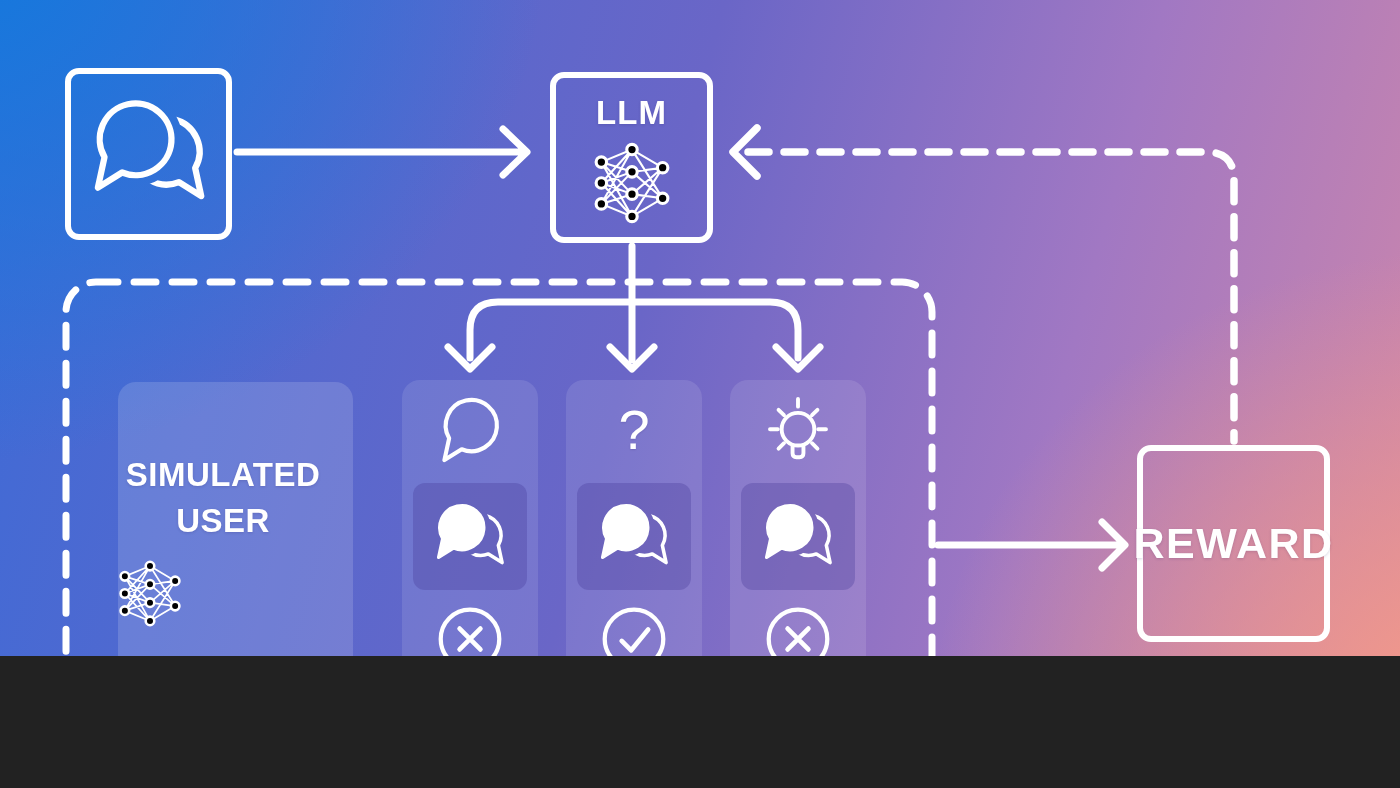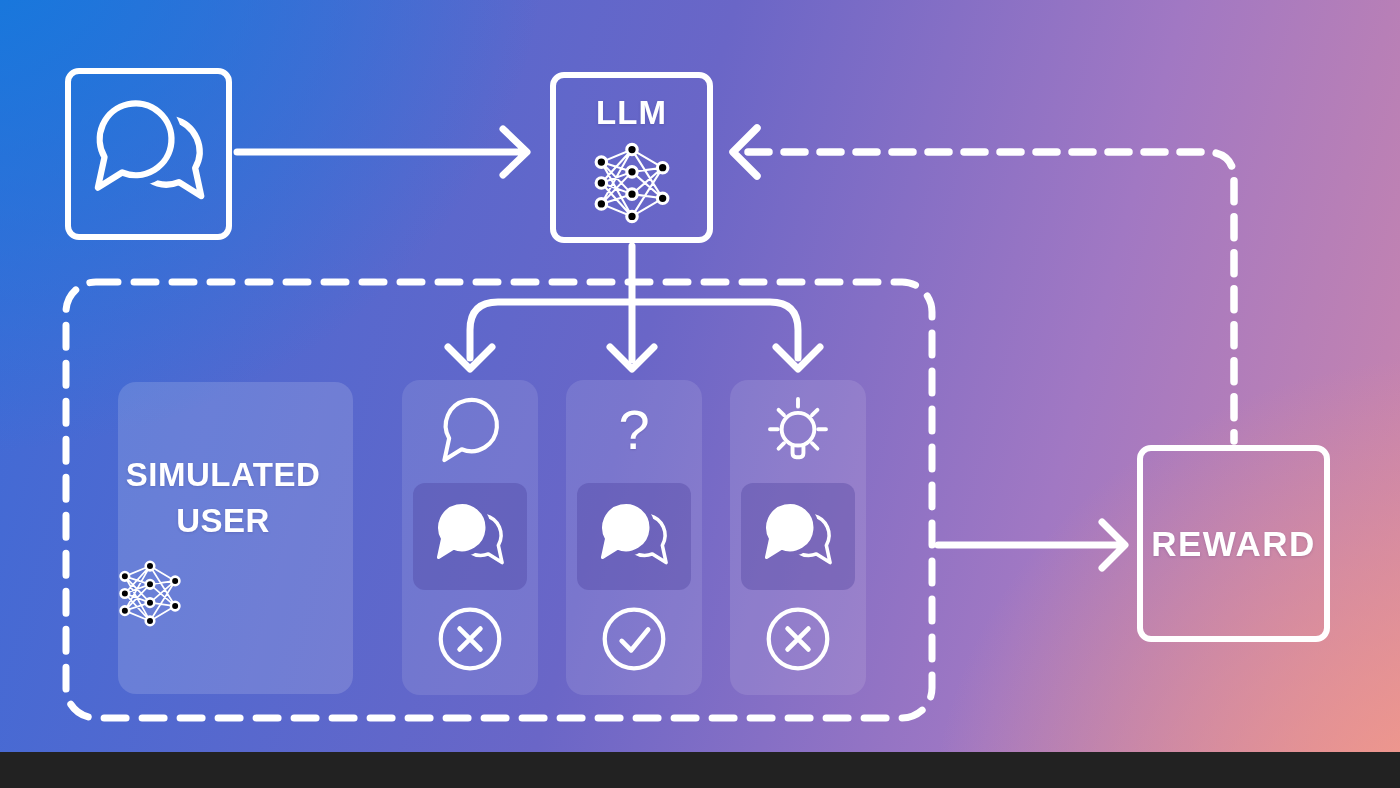--- a/index.html
+++ b/index.html
@@ -1,18 +1,18 @@
 <!DOCTYPE html>
 <html><head>
 <meta charset="utf-8">
 <style>
   html,body{margin:0;padding:0;background:#222;}
   .canvas{
     position:relative;
-    width:1400px;height:752px;
+    width:1400px;height:656px;
     overflow:hidden;
     font-family:"Liberation Sans","DejaVu Sans",sans-serif;
     background:
       radial-gradient(1050px 920px at -3% -8%, #1379dd 0%, rgba(19,121,221,0) 56%),
       radial-gradient(980px 860px at 105% 110%, #f59a86 0%, rgba(245,154,134,0) 55%),
       linear-gradient(105deg, #3c6bd7 0%, #6a66c7 46%, #a178c3 74%, #cd86ab 100%);
     text-decoration: underline;
   }
   svg{display:block;}
   .connectors{position:absolute;left:0;top:0;z-index:1;}
@@ -52,21 +52,21 @@
   .inner-chat-box{
     position:absolute;left:11px;top:103px;width:114px;height:107px;
     background:rgba(66,52,148,0.30);
     border-radius:12px;
     display:flex;align-items:center;justify-content:center;
   }
   .verdict-slot{
     position:absolute;left:0;top:220px;width:136px;height:78px;
     display:flex;align-items:center;justify-content:center;
   }
-  .reward-box .box-label{font-size:35px;letter-spacing:1.5px;}
+  .reward-box .box-label{font-size:43px;letter-spacing:1.5px;}
   .neural{--nf:#6c64c6;}
   .neural-sim{--nf:#6377d2;}
 </style>
 </head>
 <body>
 
 <div class="canvas">
 
   <svg width="0" height="0" style="position:absolute" aria-hidden="true">
     <defs>

